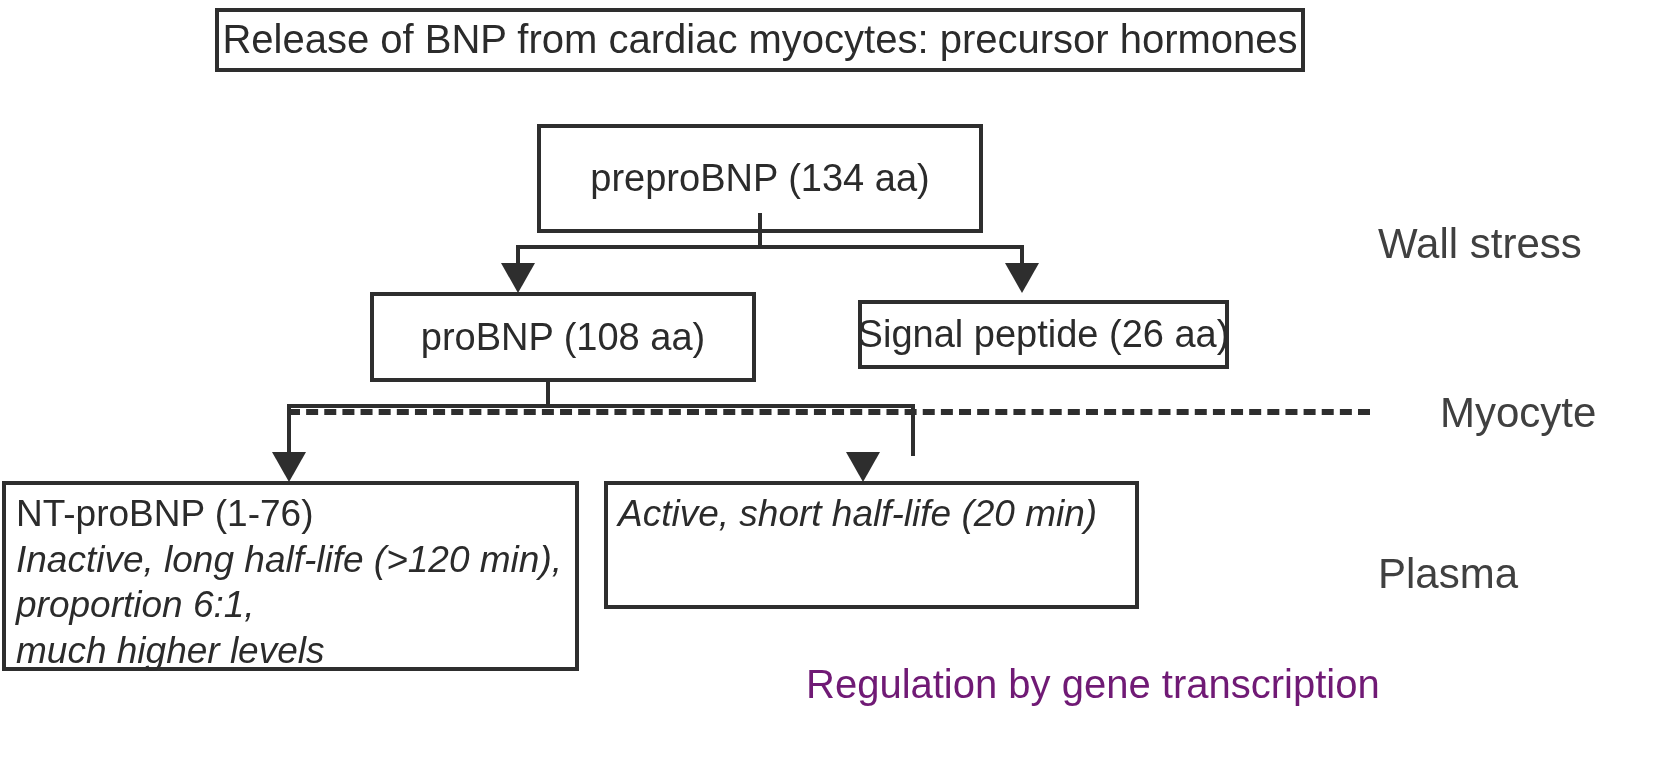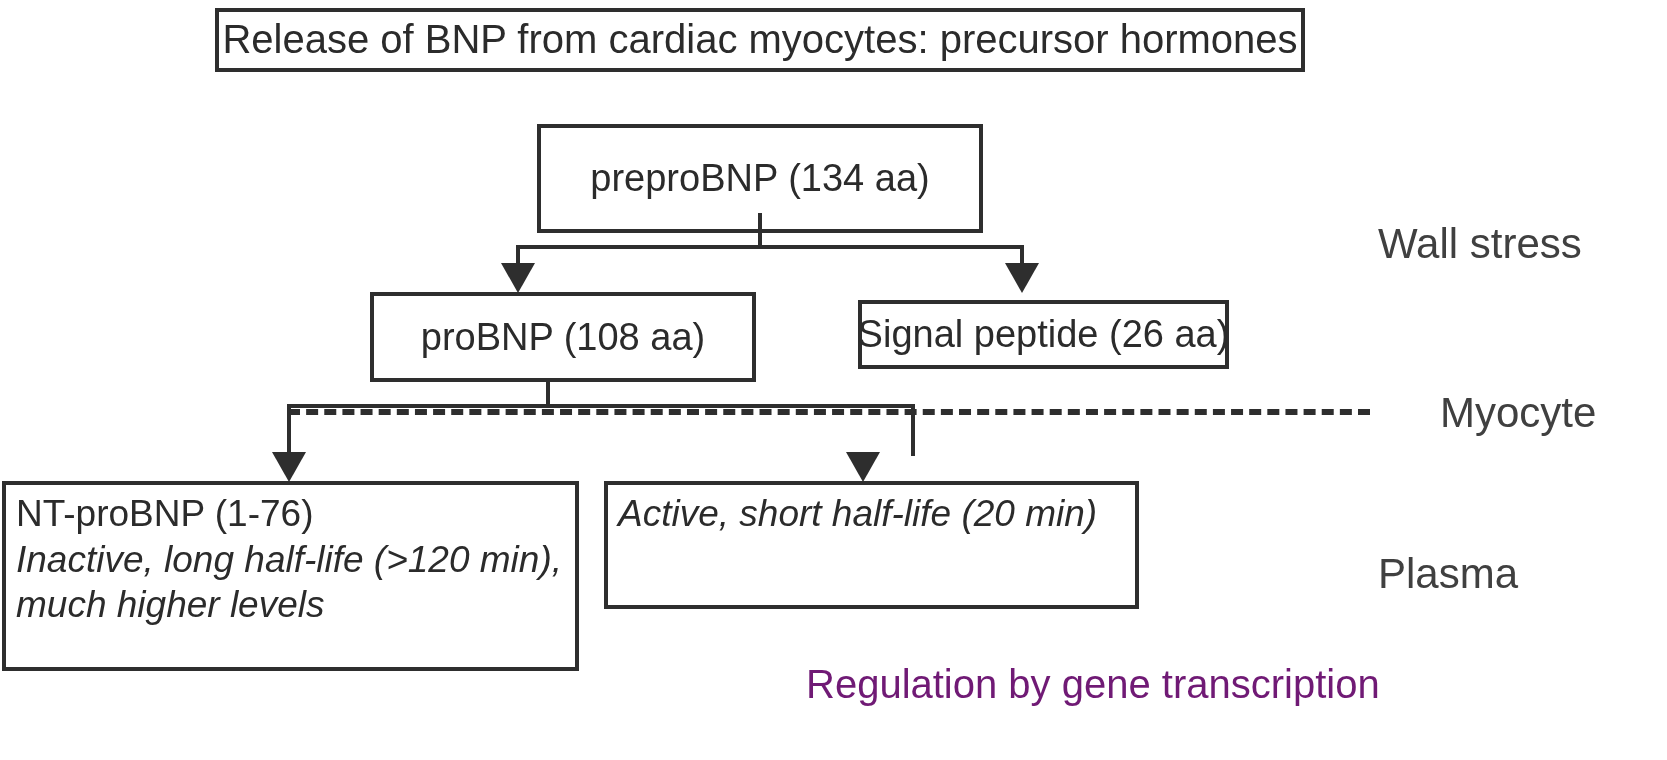--- a/index.html
+++ b/index.html
@@ -176,20 +176,21 @@
   <div class="vline" id="conn2-drop-right" style="left:911px; top:404px; height:52px;"></div>
   <div class="arrowhead" id="arrow-to-ntprobnp" style="left:272px; top:452px;"></div>
   <div class="arrowhead" id="arrow-to-bnp" style="left:846px; top:452px;"></div>
 
   <div id="myocyte-dashed-line" style="left:288px; top:409px; width:1082px;"></div>
 
   <div class="node left-align" id="ntprobnp-box">
     <div>
       <div>NT-proBNP (1-76)</div>
       <div class="ital">Inactive, long half-life (&gt;120 min),</div>
+      <div class="ital">proportion 6:1,</div>
       <div class="ital">much higher levels</div>
     </div>
   </div>
 
   <div class="node left-align" id="bnp-box">
     <div>
       <div class="ital">Active, short half-life (20 min)</div>
     </div>
   </div>
 

